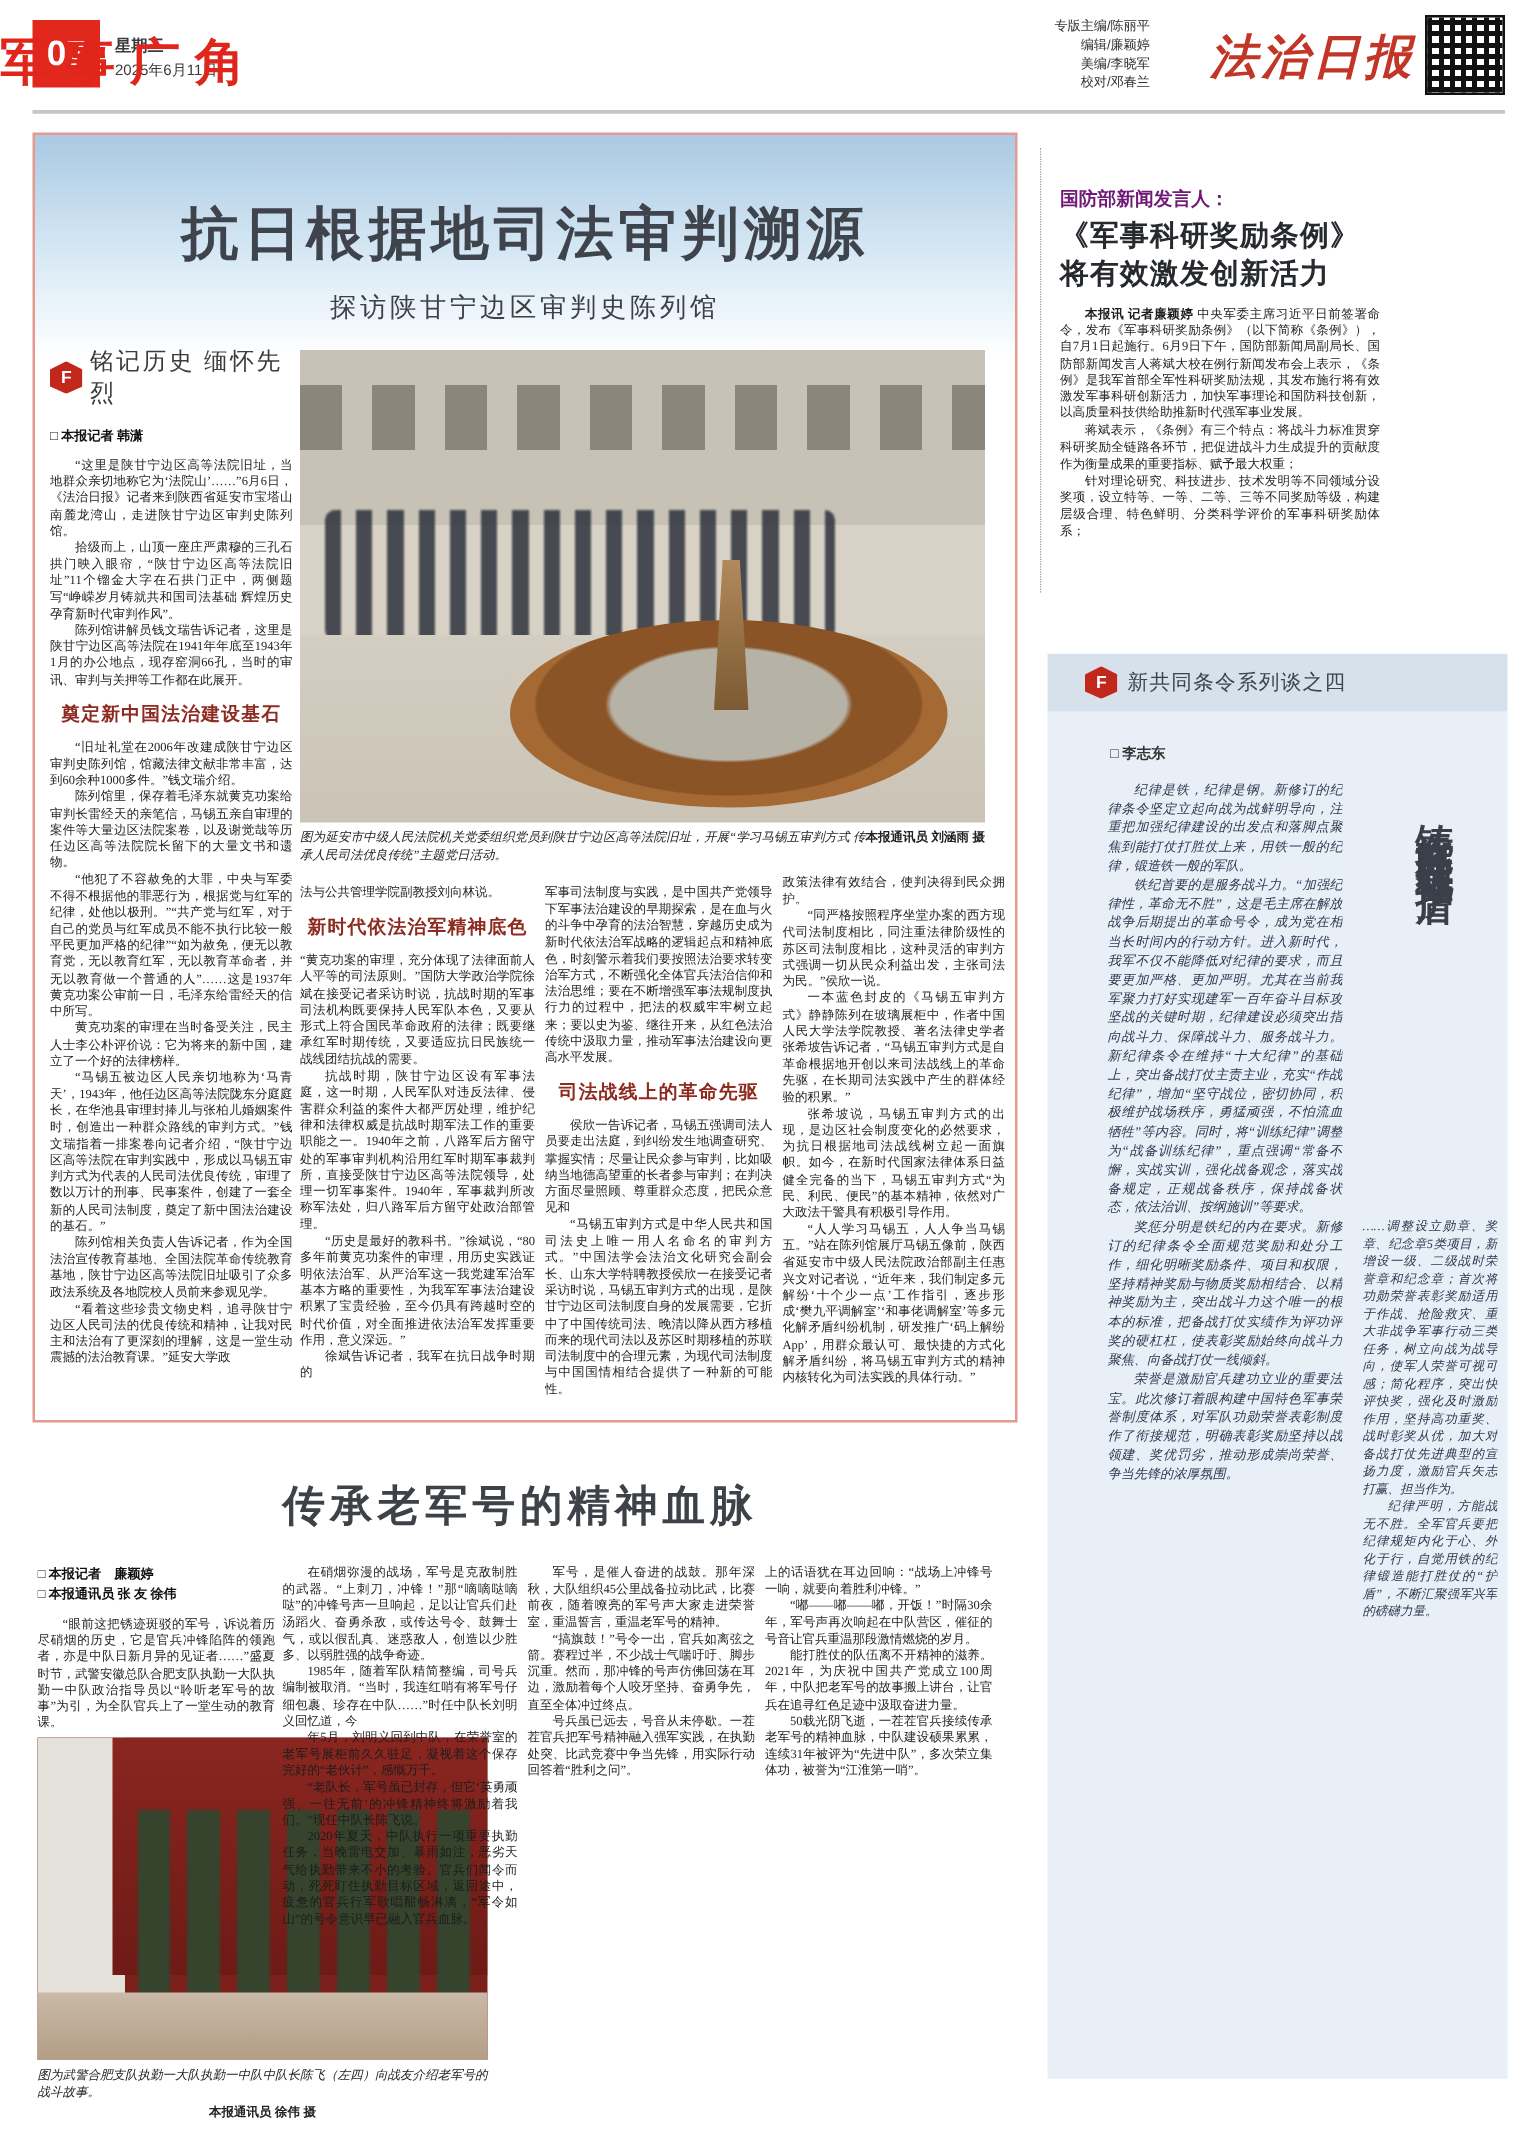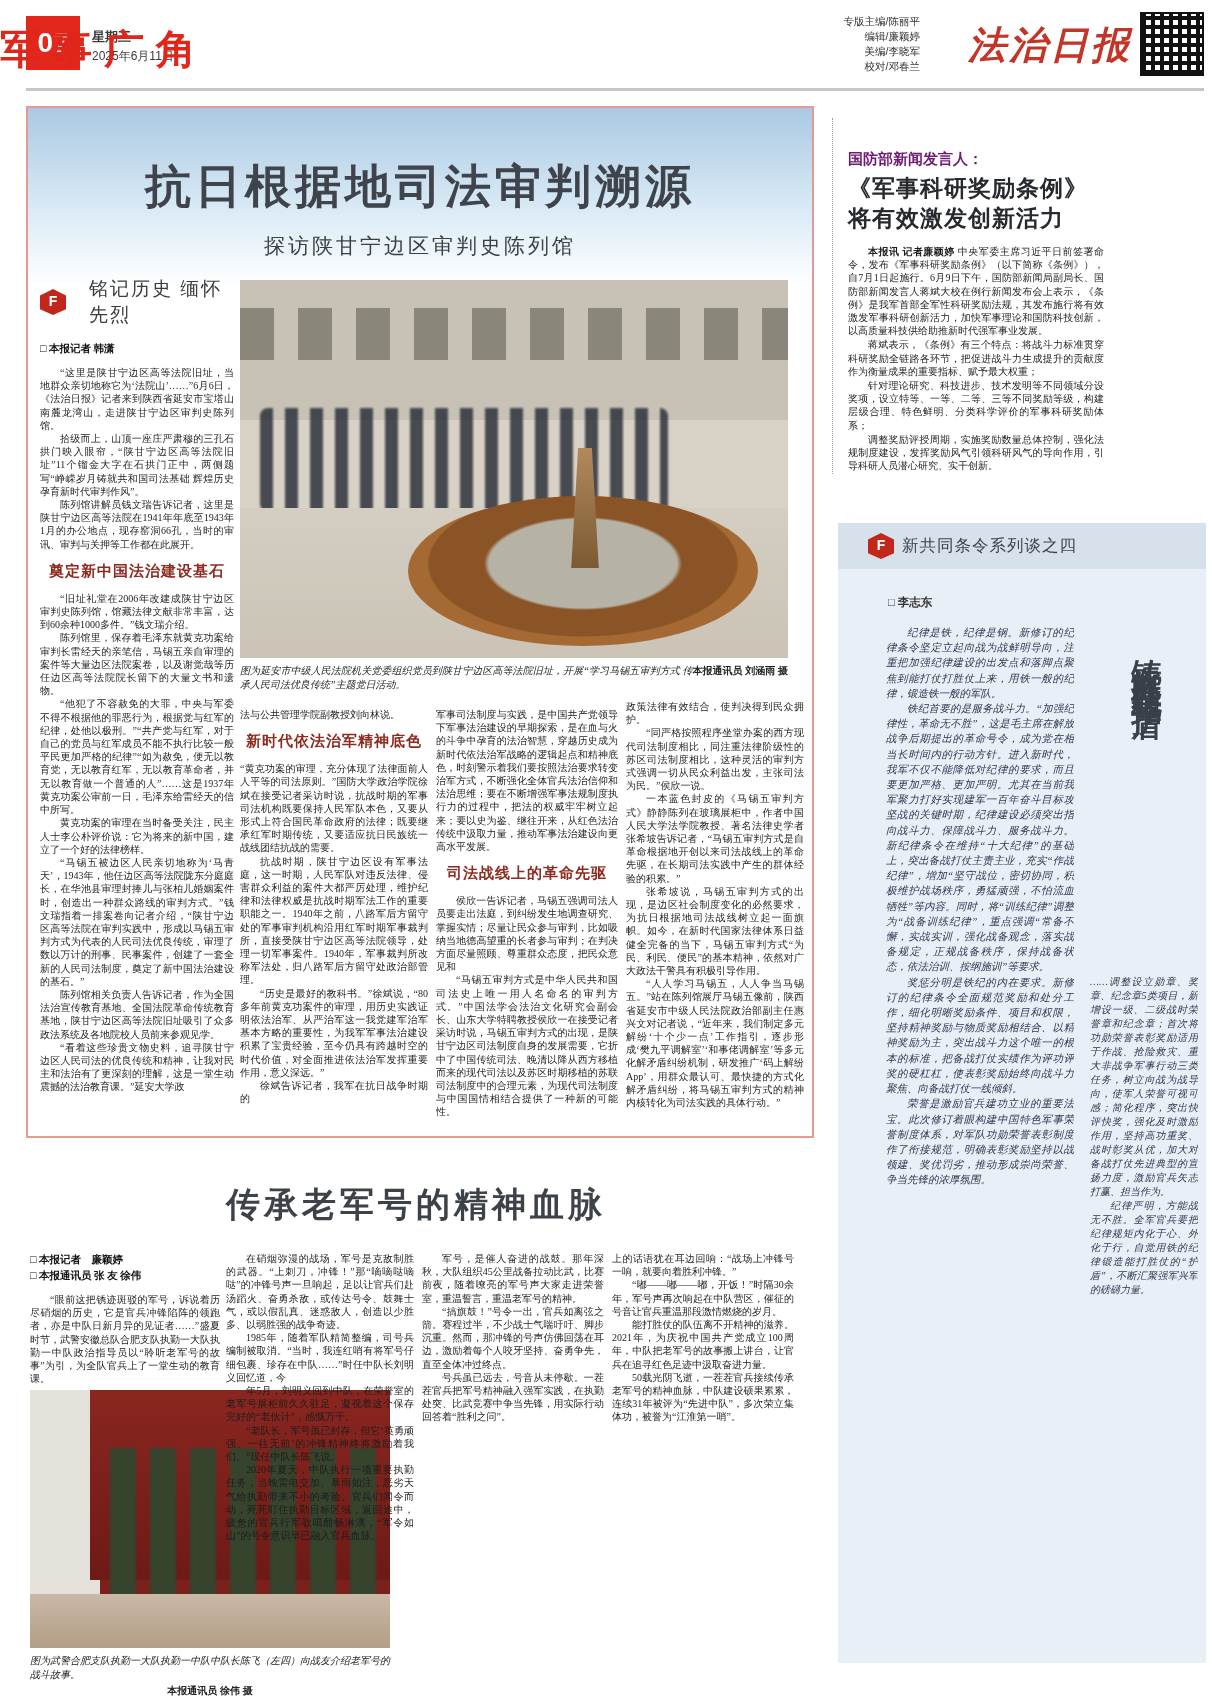--- a/index.html
+++ b/index.html
@@ -29,21 +29,21 @@
   
   .main-box { position:absolute; left:26px; top:106px; width:788px; height:1032px;
               border:2px solid #e59a90; background:#fff; overflow:hidden; }
   .sky { position:absolute; left:0; top:0; right:0; height:178px;
          background:linear-gradient(#aac9e3, #d8e9f5 55%, #ffffff); }
   .m-headline { position:absolute; left:0; right:0; top:48px; text-align:center;
                 font-family:"Liberation Sans", sans-serif; font-weight:bold; font-size:46px;
                 letter-spacing:4px; color:#3f444c; }
   .m-subhead { position:absolute; left:0; right:0; top:124px; text-align:center;
                font-family:"Liberation Sans", sans-serif; font-size:21px; letter-spacing:3px; color:#3c4148; }
-  .kicker-row { display:flex; align-items:center; gap:23px; margin-bottom:14px; }
+  .kicker-row { display:flex; align-items:center; gap:6px; margin-bottom:14px; }
   .cube { width:26px; height:26px; background:#c1271b; position:relative; flex:0 0 auto;
           clip-path:polygon(50% 0,100% 25%,100% 78%,50% 100%,0 78%,0 25%); }
   .cube::after { content:"F"; position:absolute; left:0; right:0; top:4px; text-align:center;
                  color:#fff; font-family:"Liberation Sans", sans-serif; font-weight:bold; font-size:14px; }
   .kicker-text { font-family:"Liberation Sans", sans-serif; font-size:19px; letter-spacing:2px; color:#3c3c3c; }
   .byline { font-weight:bold; font-size:10.5px; margin-bottom:10px; color:#111; }
   .col { position:absolute; overflow:hidden; }
   .para { font-size:10px; line-height:13.2px; text-align:justify; text-indent:2em; color:#1d1d1d; }
   .cont-first .para:first-child { text-indent:0; }
   .col-subhead { text-align:center; font-family:"Liberation Sans", sans-serif; font-weight:bold;
@@ -219,21 +219,20 @@
     <div class="rt-kicker">国防部新闻发言人：</div>
     <div class="rt-title">
       <div>《军事科研奖励条例》</div>
       <div>将有效激发创新活力</div>
     </div>
     <div class="rt-body">
       <p class="para"><b>本报讯 记者廉颖婷</b><span> 中央军委主席习近平日前签署命令，发布《军事科研奖励条例》（以下简称《条例》），自7月1日起施行。6月9日下午，国防部新闻局副局长、国防部新闻发言人蒋斌大校在例行新闻发布会上表示，《条例》是我军首部全军性科研奖励法规，其发布施行将有效激发军事科研创新活力，加快军事理论和国防科技创新，以高质量科技供给助推新时代强军事业发展。</span></p>
       <div>
           <p class="para">蒋斌表示，《条例》有三个特点：将战斗力标准贯穿科研奖励全链路各环节，把促进战斗力生成提升的贡献度作为衡量成果的重要指标、赋予最大权重；</p>
           <p class="para">针对理论研究、科技进步、技术发明等不同领域分设奖项，设立特等、一等、二等、三等不同奖励等级，构建层级合理、特色鲜明、分类科学评价的军事科研奖励体系；</p>
-          <p class="para">调整奖励评授周期，实施奖励数量总体控制，强化法规制度建设，发挥奖励风气引领科研风气的导向作用，引导科研人员潜心研究、实干创新。</p>
         </div>
     </div>
   </div>
 
   <div class="essay">
     <div class="essay-band">
       <span class="cube"></span>
       <span class="label">新共同条令系列谈之四</span>
     </div>
     <div class="essay-author">□ 李志东</div>

